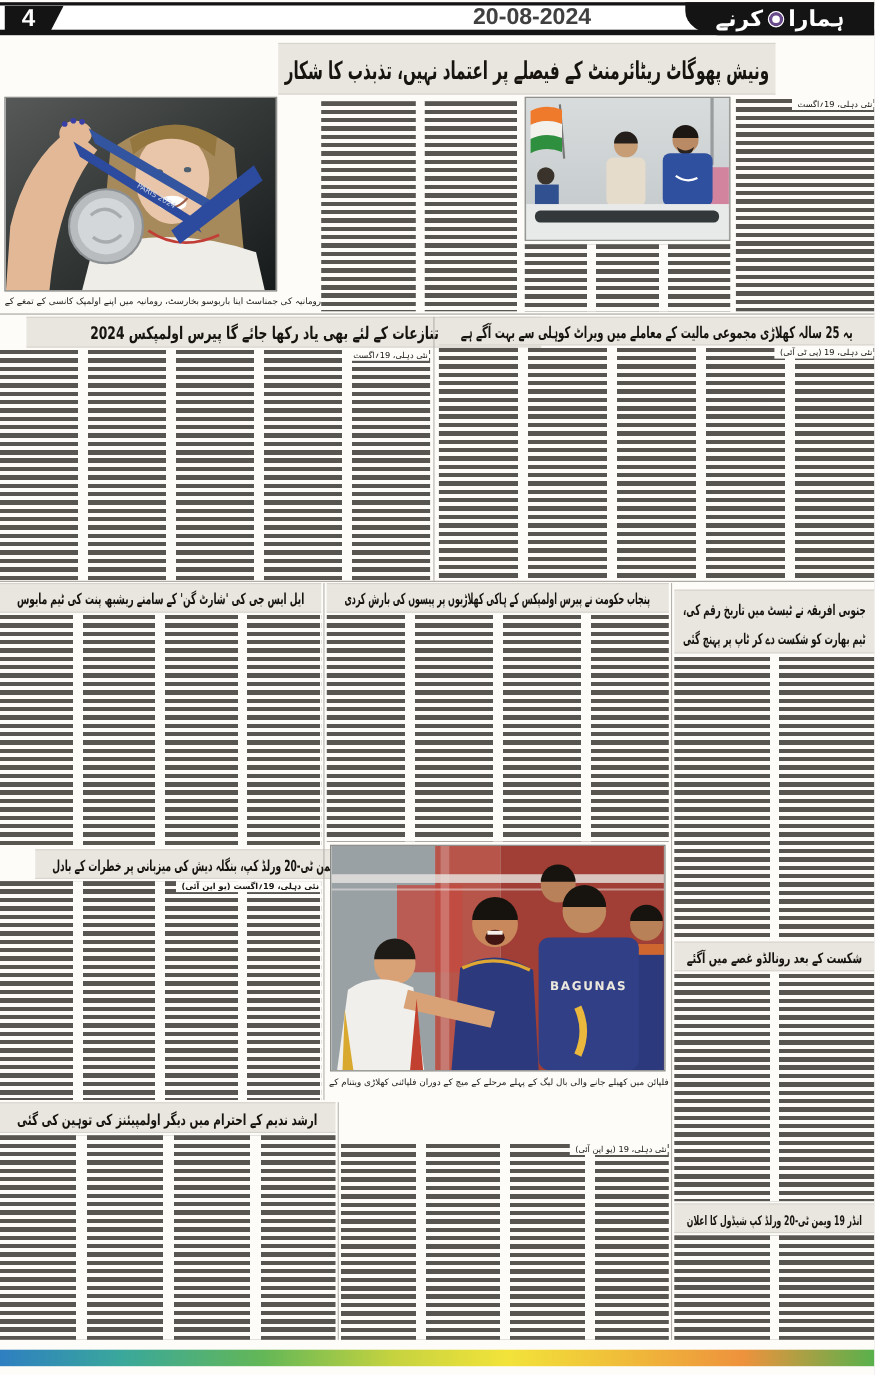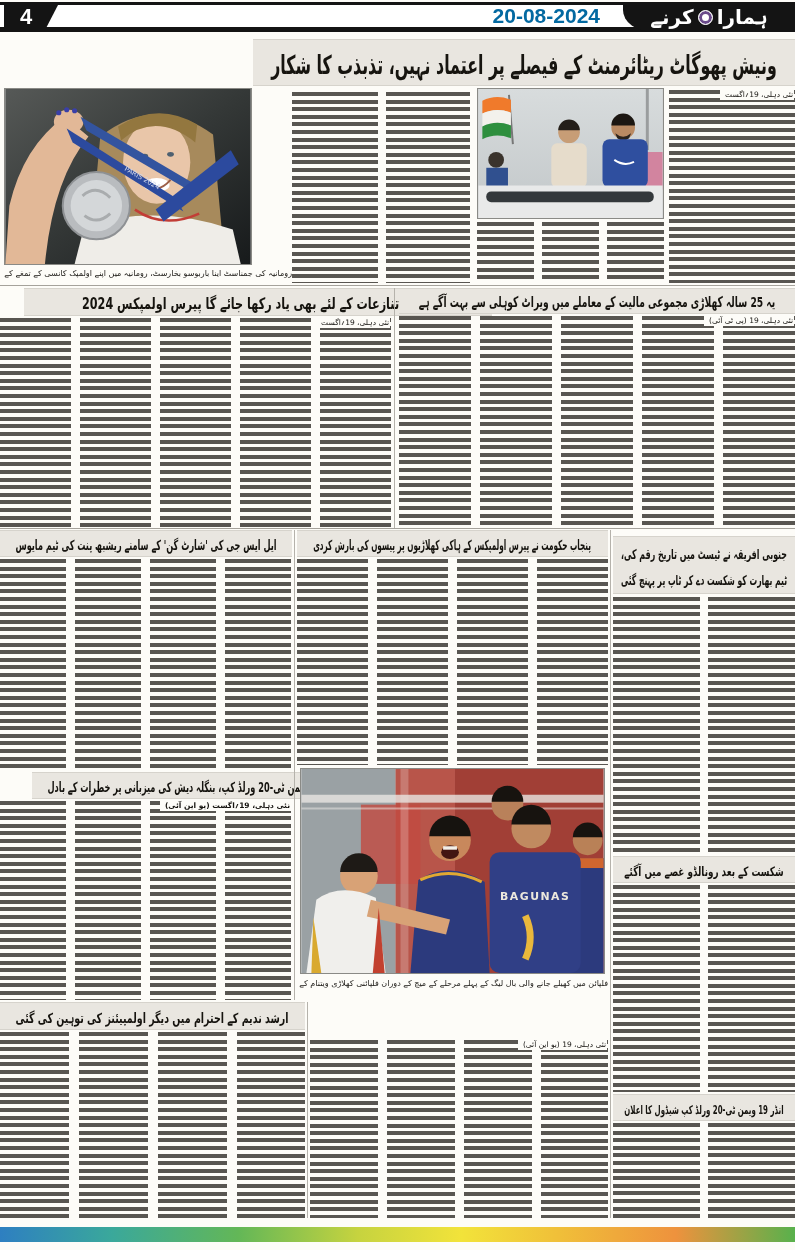--- a/index.html
+++ b/index.html
@@ -6,22 +6,22 @@
   .page{position:relative;width:795px;height:1250px;background:#fdfcf8;overflow:hidden;
         font-family:"DejaVu Sans",sans-serif;}
   
   .hdr{position:absolute;left:0;top:2px;width:795px;height:30px;background:#fff;
        border-top:3px solid #141414;border-bottom:5px solid #141414;box-sizing:border-box;}
   .pagenum{position:absolute;left:4px;top:0px;width:54px;height:23px;background:#141414;
            clip-path:polygon(0 0,100% 0,78% 100%,0 100%);color:#fff;
            font:bold 22px/23px "Liberation Sans",sans-serif;text-align:center;padding-right:10px;box-sizing:border-box;}
   .title-en{position:absolute;left:60px;top:1px;width:360px;text-align:center;
             font:bold 17px/21px "Liberation Serif",serif;color:#101010;}
-  .date-en{position:absolute;left:430px;top:0px;width:170px;text-align:right;
-           font:bold 21px/22px "Liberation Sans",sans-serif;color:#0369a1;}
+  .date-en{position:absolute;left:430px;top:0px;width:170px;text-align:left;
+           font:bold 21px/22px "Liberation Sans",sans-serif;color:#404040;}
   .masthead{position:absolute;right:0;top:-3px;width:172px;height:30px;background:#141414;
             border-bottom-left-radius:30px 22px;display:flex;align-items:center;justify-content:center;
             gap:4px;direction:rtl;color:#fff;font:bold 20px/30px "DejaVu Sans",sans-serif;}
   .mlogo{width:13px;height:13px;border-radius:50%;background:#fff;border:1px solid #fff;
          box-shadow:inset 0 0 0 3px #6a4b8a;display:inline-block;}
   
   .photo{position:absolute;overflow:hidden;border:1px solid #8a8a86;box-sizing:border-box;background:#ccc;}
   .photo svg{display:block;width:100%;height:100%;}
   .hl{position:absolute;background:#e9e6e0;border-top:1px solid #d6d3cc;border-bottom:1px solid #d6d3cc;box-sizing:border-box;}
   .hl svg{display:block;width:100%;height:100%;}
@@ -47,21 +47,21 @@
   <div class="hdr">
     <div class="pagenum">4</div>
     <div class="date-en">20-08-2024</div>
     <div class="masthead">
       <span>ہمارا</span>
       <span class="mlogo"></span>
       <span>کرنے</span>
     </div>
   </div>
 
-  <div class="hl" style="left:253px;top:39px;width:542px;height:47px;">
+  <div class="hl" style="left:253px;top:39px;width:452px;height:47px;">
     <svg viewBox="0 0 542 47">
         <text x="271" y="35" font-size="27" text-anchor="middle" textLength="528" lengthAdjust="spacingAndGlyphs" direction="rtl">ونیش پھوگاٹ ریٹائرمنٹ کے فیصلے پر اعتماد نہیں، تذبذب کا شکار</text>
       </svg>
   </div>
 
   <div class="photo" style="left:4px;top:88px;width:248px;height:177px;">
     <svg viewBox="0 0 248 177">
       <defs>
           <linearGradient id="gL" x1="0" y1="0" x2="1" y2="1">
         <stop offset="0" stop-color="#565957"></stop>

